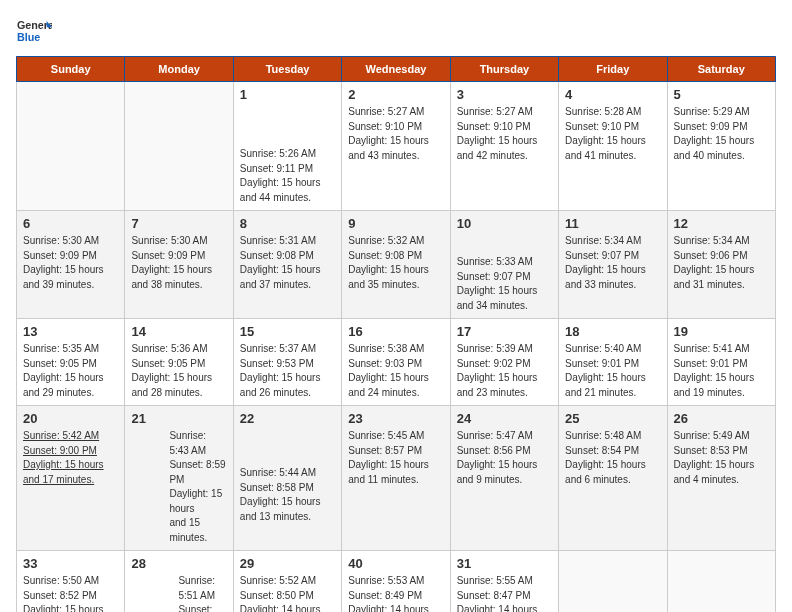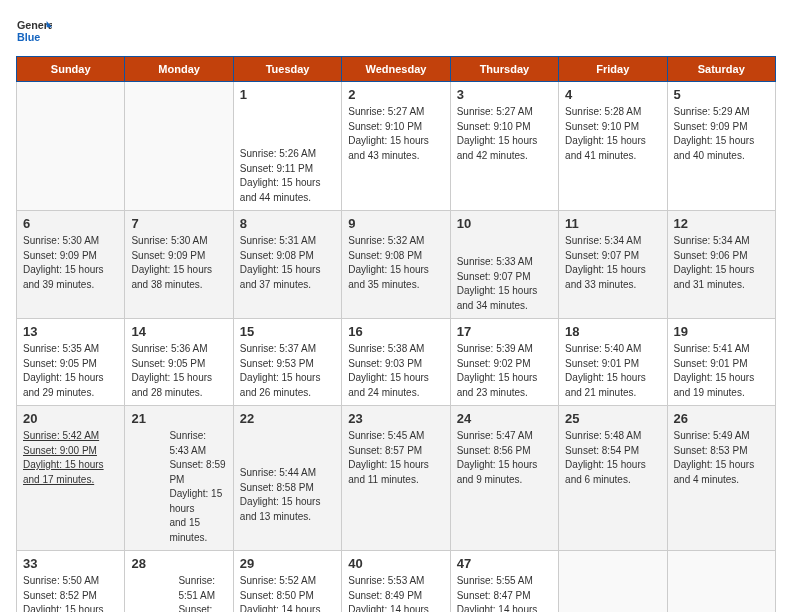--- a/index.html
+++ b/index.html
@@ -325,21 +325,21 @@
 and 57 minutes.</div>
         </td>
         <td>
           <div class="day-number">40</div>
           <div class="day-info" style="white-space: pre-line;">Sunrise: 5:53 AM
 Sunset: 8:49 PM
 Daylight: 14 hours
 and 55 minutes.</div>
         </td>
         <td>
-          <div class="day-number">47</div>
+          <div class="day-number">31</div>
           <div class="day-info" style="white-space: pre-line;">Sunrise: 5:55 AM
 Sunset: 8:47 PM
 Daylight: 14 hours
 and 52 minutes.</div>
         </td>
         <td class="empty"></td>
         <td class="empty"></td>
       </tr>
     </tbody>
 </table>

